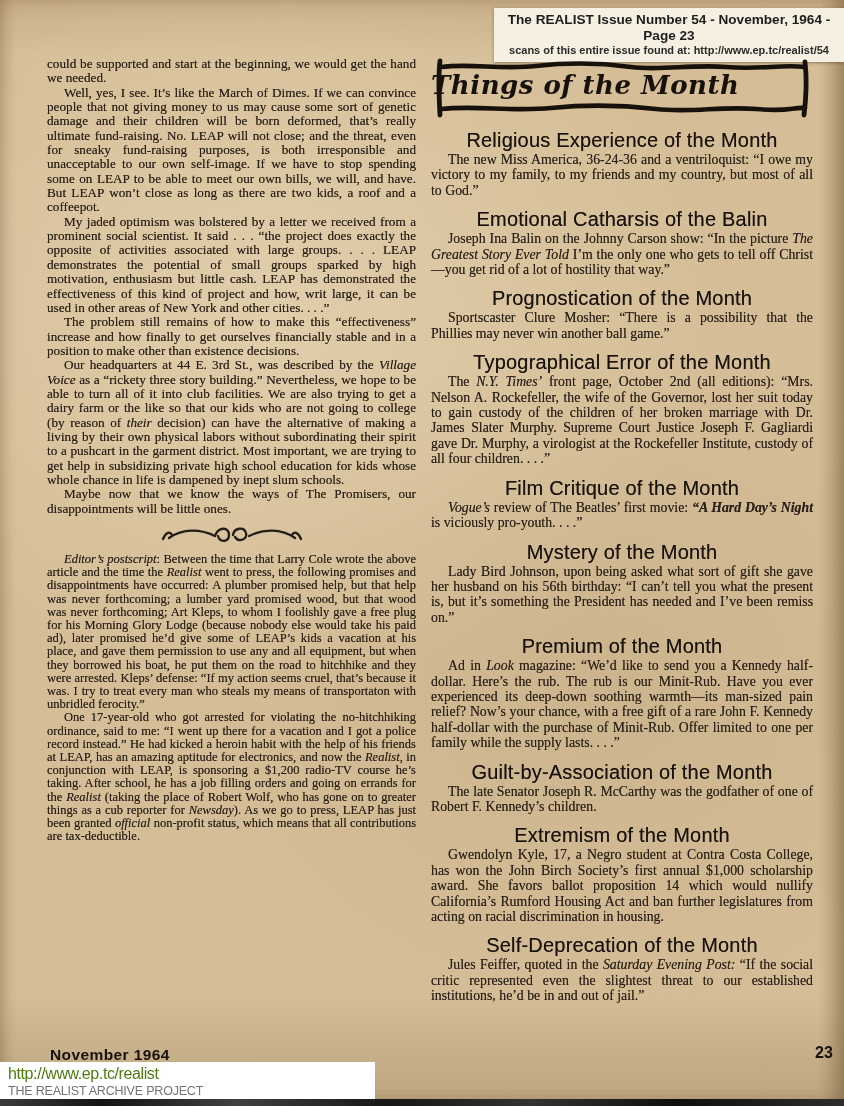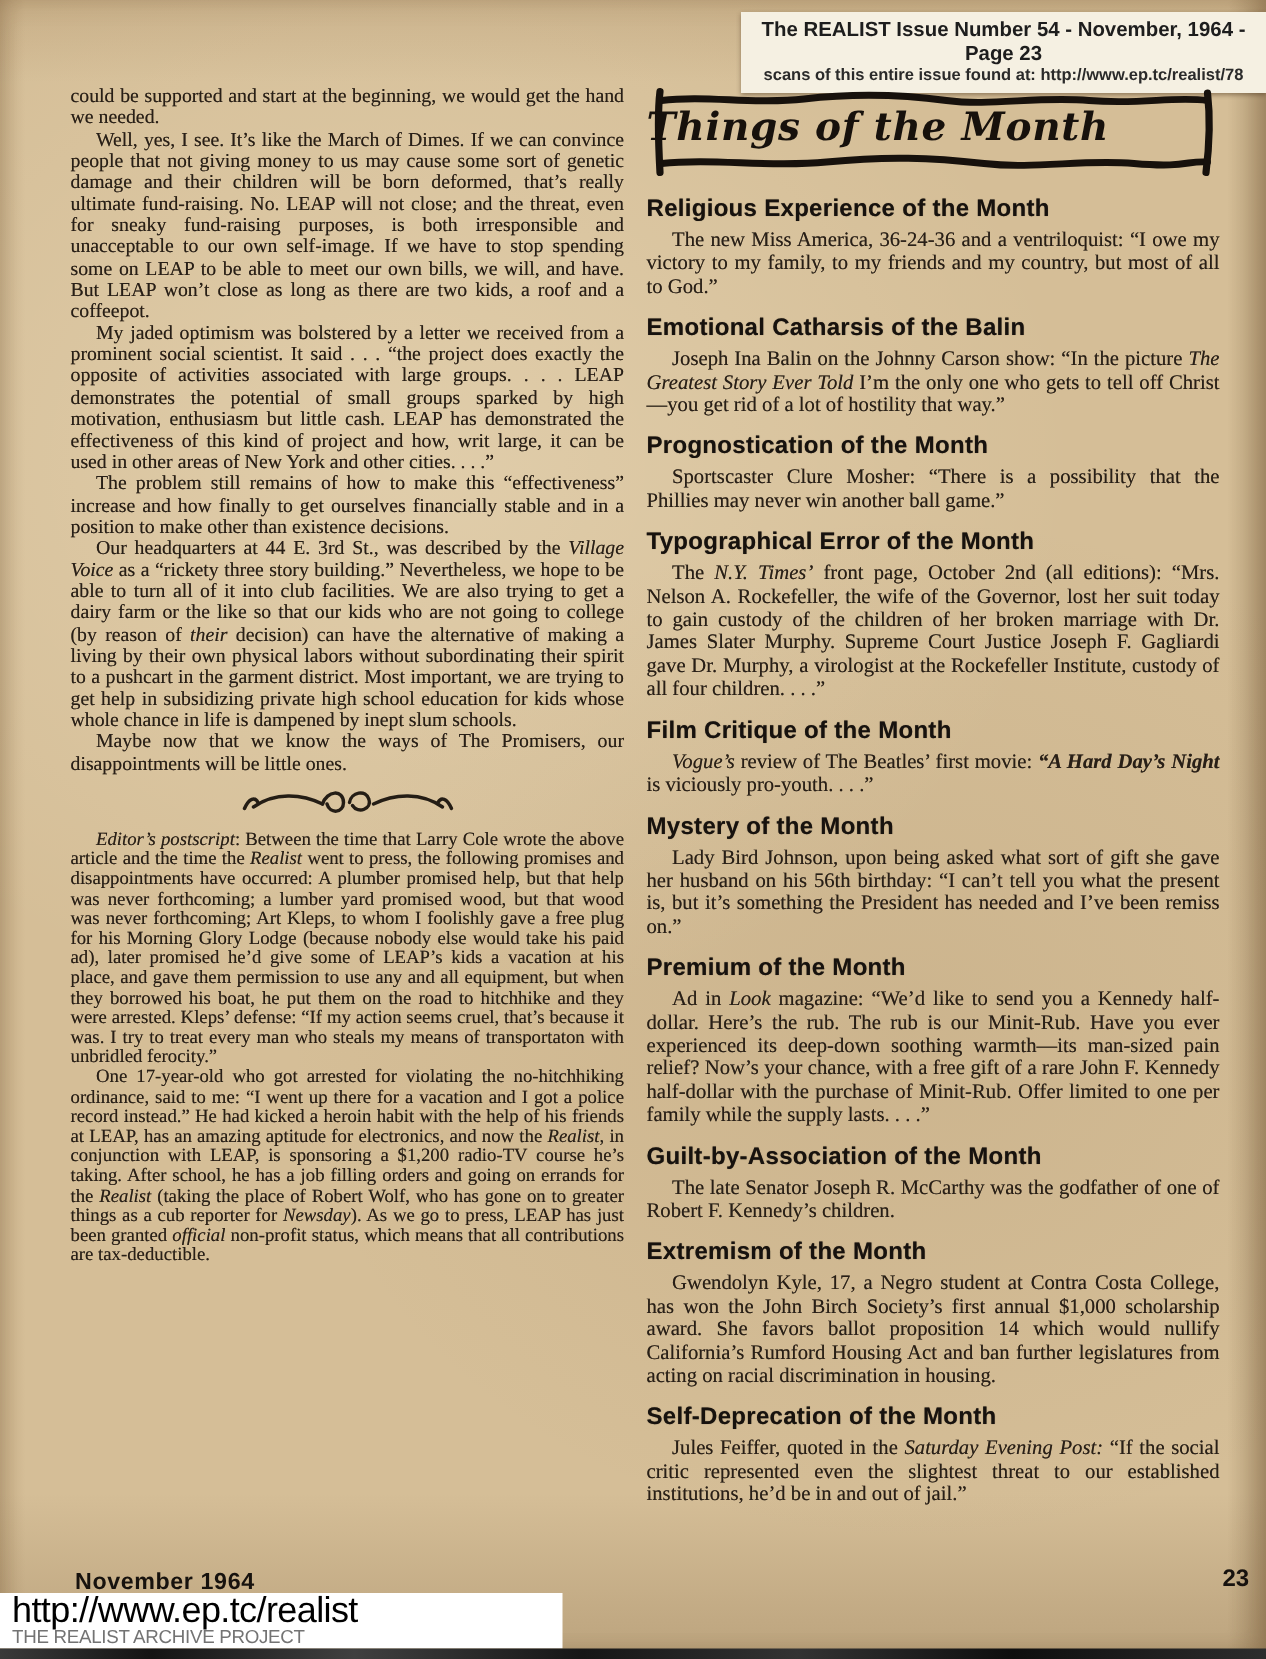--- a/index.html
+++ b/index.html
@@ -29,47 +29,47 @@
   .col-right p{font-size:13.8px;line-height:15.4px;text-shadow:0 0 .4px rgba(45,34,22,.65);}
   .ind{text-indent:17px;}
   .it{font-style:italic;}
   .bd{font-weight:bold;}
   
   .title-box{position:relative;height:62px;margin-bottom:6px;}
   .title-box svg{position:absolute;left:0;top:0;}
   .title-box .title{position:absolute;left:0;right:0;top:13px;text-align:left;
       font-family:"DejaVu Serif",serif;font-style:italic;font-weight:bold;
       font-size:26px;color:#17110c;letter-spacing:.5px;}
-  .sec-head{font-family:"Liberation Sans",sans-serif;font-weight:bold;font-size:16px;line-height:18px;
-      margin:12px 0 3px;color:#17120e;letter-spacing:.2px;text-shadow:0 0 .5px rgba(30,22,14,.6);}
+  .sec-head{font-family:"Liberation Sans",sans-serif;font-weight:normal;font-size:20px;line-height:18px;
+      text-align:center;margin:12px 0 3px;color:#17120e;letter-spacing:.2px;text-shadow:0 0 .5px rgba(30,22,14,.6);}
   
   .flourish{text-align:center;margin:7px 0 6px;height:24px;}
   
   .footer-date{position:absolute;left:50px;top:1046px;font-family:"Liberation Sans",sans-serif;
       font-weight:bold;font-size:15.5px;color:#17120e;letter-spacing:.4px;}
   .footer-page{position:absolute;left:815px;top:1044px;font-family:"Liberation Sans",sans-serif;
       font-weight:bold;font-size:16px;color:#17120e;text-align:center;}
   
   .overlay{position:absolute;left:0;top:1062px;width:375px;height:37px;background:#ffffff;
       padding:1px 0 0 8px;box-sizing:border-box;}
-  .overlay-url{font-family:"Liberation Sans",sans-serif;font-size:24px;line-height:22px;
-      letter-spacing:-.4px;color:#000000;}
+  .overlay-url{font-family:"Liberation Sans",sans-serif;font-size:16px;line-height:22px;
+      letter-spacing:-.4px;color:#4d7c0f;}
   .overlay-project{font-family:"Liberation Sans",sans-serif;font-size:12.5px;line-height:13px;
       letter-spacing:-.2px;color:#737373;}
   .bottom-bar{position:absolute;left:0;bottom:0;width:844px;height:7px;
       background:linear-gradient(90deg,#3a3a3a 0%,#141414 12%,#404040 28%,#161616 46%,#333 63%,#0e0e0e 80%,#2d2d2d 100%);}
 </style>
 </head>
 <body>
 
 <div class="page">
 
   <div class="badge">
     <div class="badge-l1">The REALIST Issue Number 54 - November, 1964 - Page 23</div>
-    <div class="badge-l2">scans of this entire issue found at: http://www.ep.tc/realist/78</div>
+    <div class="badge-l2">scans of this entire issue found at: http://www.ep.tc/realist/54</div>
   </div>
 
   <div class="col col-left">
     <div>
         <p><span>could be supported and start at the beginning, we would get the hand we needed.</span></p>
         <p class="ind"><span>Well, yes, I see. It’s like the March of Dimes. If we can convince people that not giving money to us may cause some sort of genetic damage and their children will be born deformed, that’s really ultimate fund-raising. No. LEAP will not close; and the threat, even for sneaky fund-raising purposes, is both irresponsible and unacceptable to our own self-image. If we have to stop spending some on LEAP to be able to meet our own bills, we will, and have. But LEAP won’t close as long as there are two kids, a roof and a coffeepot.</span></p>
         <p class="ind"><span>My jaded optimism was bolstered by a letter we received from a prominent social scientist. It said . . . “the project does exactly the opposite of activities associated with large groups. . . . LEAP demonstrates the potential of small groups sparked by high motivation, enthusiasm but little cash. LEAP has demonstrated the effectiveness of this kind of project and how, writ large, it can be used in other areas of New York and other cities. . . .”</span></p>
         <p class="ind"><span>The problem still remains of how to make this “effectiveness” increase and how finally to get ourselves financially stable and in a position to make other than existence decisions.</span></p>
         <p class="ind"><span>Our headquarters at 44 E. 3rd St., was described by the </span><span class="it">Village Voice</span><span> as a “rickety three story building.” Nevertheless, we hope to be able to turn all of it into club facilities. We are also trying to get a dairy farm or the like so that our kids who are not going to college (by reason of </span><span class="it">their</span><span> decision) can have the alternative of making a living by their own physical labors without subordinating their spirit to a pushcart in the garment district. Most important, we are trying to get help in subsidizing private high school education for kids whose whole chance in life is dampened by inept slum schools.</span></p>
         <p class="ind"><span>Maybe now that we know the ways of The Promisers, our disappointments will be little ones.</span></p>

